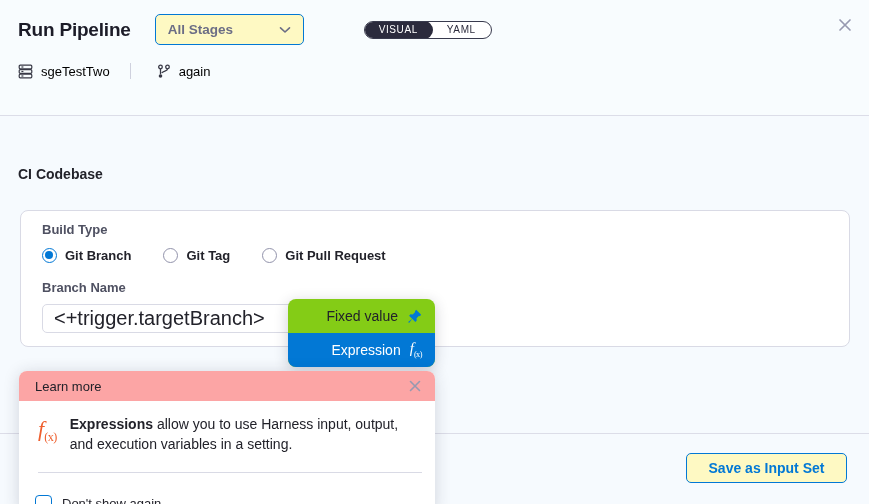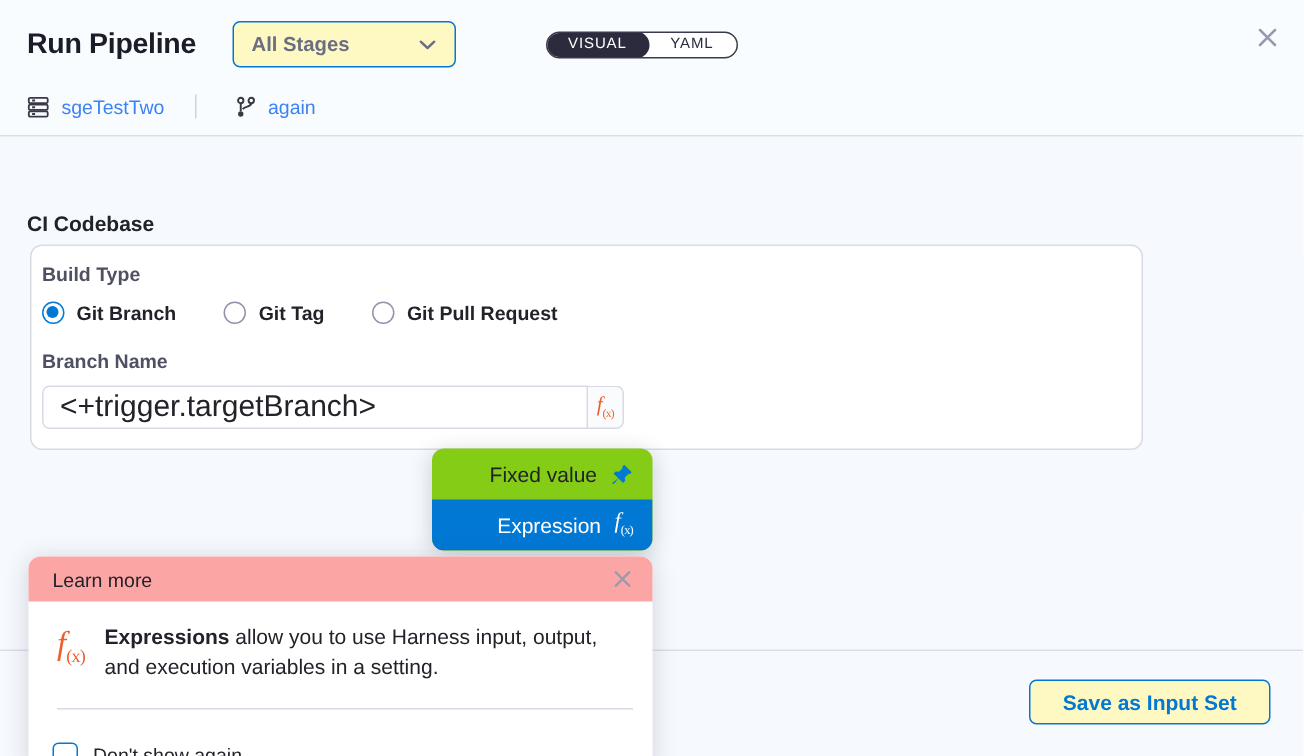--- a/index.html
+++ b/index.html
@@ -2,45 +2,45 @@
 <html><head>
 <meta charset="utf-8">
 <style>
   * { margin:0; padding:0; box-sizing:border-box; }
   html,body { font-family:"Liberation Sans", sans-serif; }
   .app {
     position:relative; width:869px; height:504px;
     background:#f6fafe; overflow:hidden; color:#22222a;
   }
   
-  .header { height:91px; border-bottom:1px solid #dcdde8; background:#f8fcfe; }
+  .header { height:116px; border-bottom:1px solid #dcdde8; background:#f8fcfe; }
   .header-row1 { display:flex; align-items:center; padding:14px 0 0 18px; }
   .page-title { font-size:19px; font-weight:700; color:#1c1c28; letter-spacing:-0.2px; }
   .stage-select {
     margin-left:24px; width:149px; height:31px; border:1px solid #0278d5;
     border-radius:5px; background:#fef9c3; display:flex; align-items:center;
     justify-content:space-between; padding:0 12px; cursor:pointer;
   }
   .stage-select .sel-label { font-size:13.5px; font-weight:600; color:#6b6d85; }
   .mode-toggle {
     margin-left:60px; display:flex; align-items:center; height:18px;
     border:1px solid #383a4d; border-radius:999px; background:#fff; overflow:hidden;
   }
   .mode-seg { font-size:10px; font-weight:400; letter-spacing:0.6px; padding:2px 15px; cursor:pointer; }
   .mode-seg.active { background:#2b2b3d; color:#fff; border-radius:999px; height:18px; margin:-1px; display:flex; align-items:center; }
   .mode-seg.inactive { color:#2b2b3d; }
   .close-btn { position:absolute; right:17px; top:18px; cursor:pointer; line-height:0; }
   .header-row2 { display:flex; align-items:center; margin-top:18px; padding-left:18px; gap:8px; }
-  .meta-text { font-size:13px; color:#3b82f6; }
+  .meta-text { font-size:13px; color:#000000; }
   .meta-divider { width:1px; height:16px; background:#cfd1de; margin:0 12px; }
   
   .section-title { font-size:14px; font-weight:700; color:#22222a; margin:50px 0 0 18px; }
   .card {
-    margin:6px 0 0 20px; width:742px; height:137px; background:#fff;
-    border:1px solid #d9dae5; border-radius:8px; padding:11px 7px;
+    margin:28px 0 0 20px; width:830px; height:137px; background:#fff;
+    border:1px solid #d9dae5; border-radius:8px; padding:11px 21px;
   }
   .field-label { font-size:13px; color:#4f5162; font-weight:600; }
   .radio-row { display:flex; align-items:center; margin-top:11px; }
   .radio-item { display:flex; align-items:center; gap:8px; margin-right:32px; cursor:pointer; }
   .radio-circ { width:15px; height:15px; border-radius:50%; background:#fff; position:relative; flex:0 0 auto; }
   .radio-circ.selected { border:1.5px solid #0278d5; }
   .radio-circ.selected::after { content:""; position:absolute; left:2px; top:2px; width:8px; height:8px; border-radius:50%; background:#0278d5; }
   .radio-circ.unselected { border:1.5px solid #9293ab; }
   .radio-label { font-size:13px; font-weight:700; color:#22222a; }
   .branch-label { margin-top:17px; }

